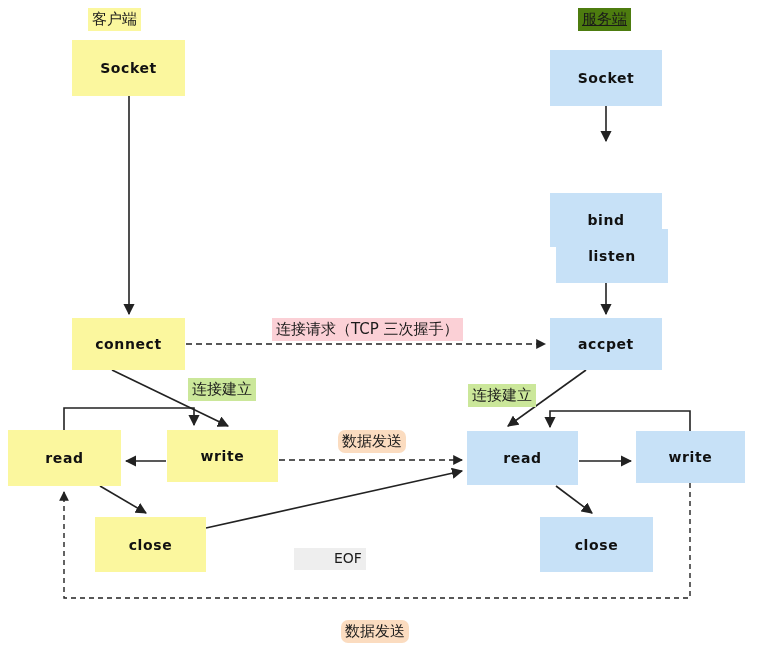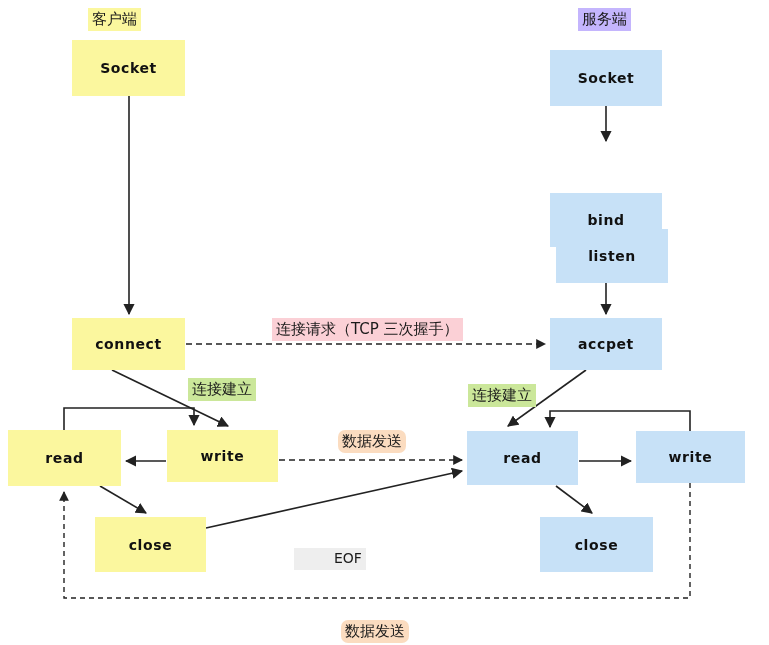--- a/index.html
+++ b/index.html
@@ -44,21 +44,21 @@
     position: absolute;
     font-family: "DejaVu Sans", sans-serif;
     font-size: 15px;
     color: #1a1a1a;
     white-space: nowrap;
     padding: 2px 4px;
     box-sizing: border-box;
     line-height: 1.25;
   }
   .tag.header-client { background: #fbf79e; }
-  .tag.header-server { background: #c4b5fd; }
+  .tag.header-server { background: #4d7c0f; text-decoration: underline; }
   .tag.green { background: #cbe79a; }
   .tag.pink  { background: #fbd0d6; }
   .tag.orange{ background: #fbdcc0; border-radius: 7px; }
   .tag.grey  { background: #eeeeee; }
 </style>
 </head>
 <body>
 
 <div id="diagram">
 

